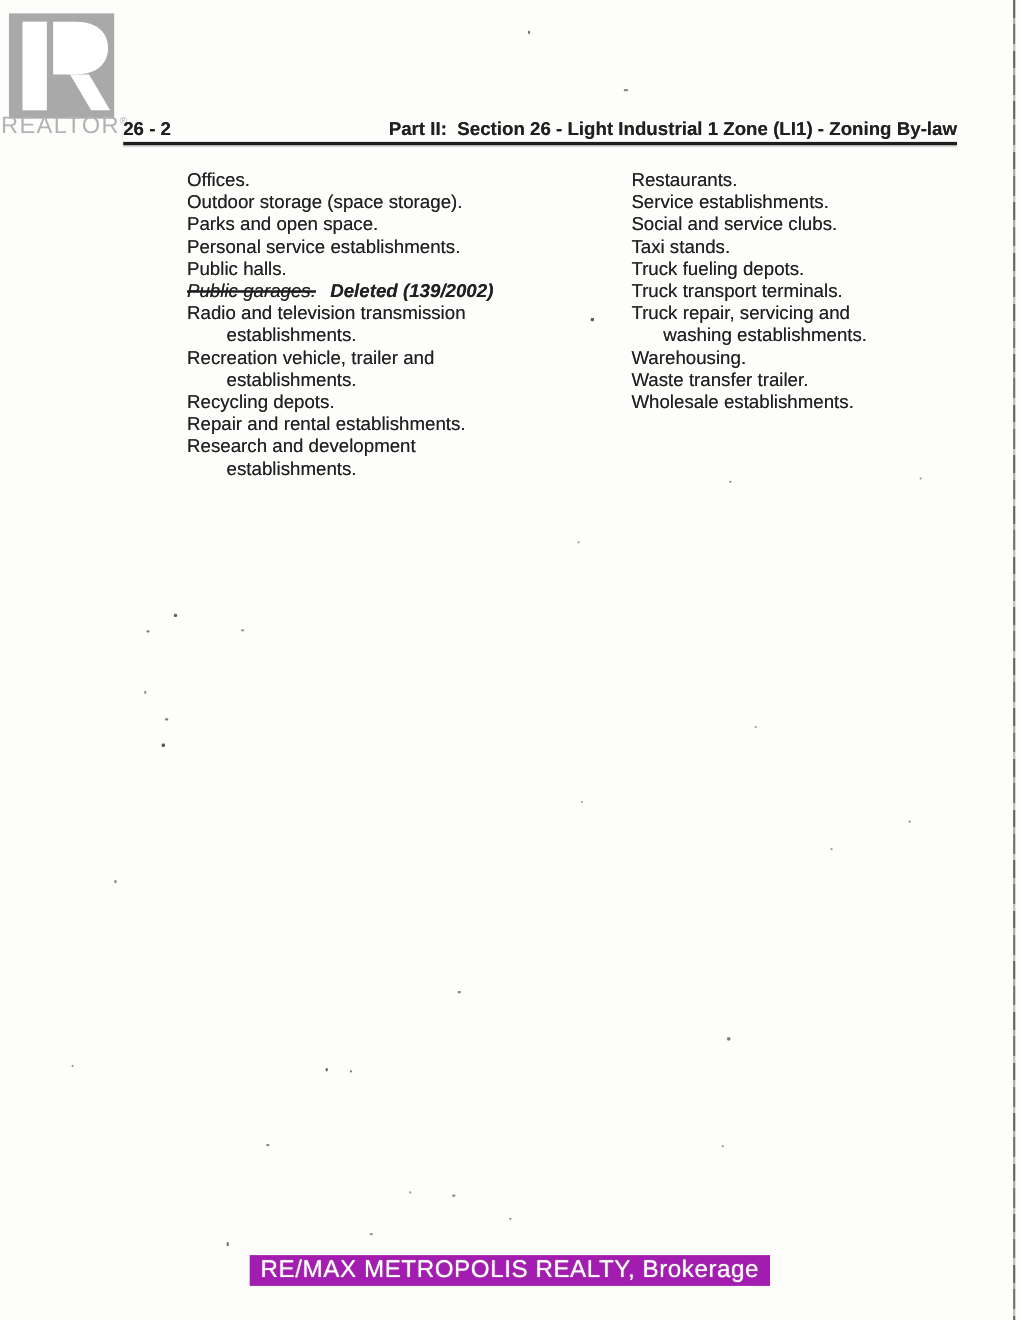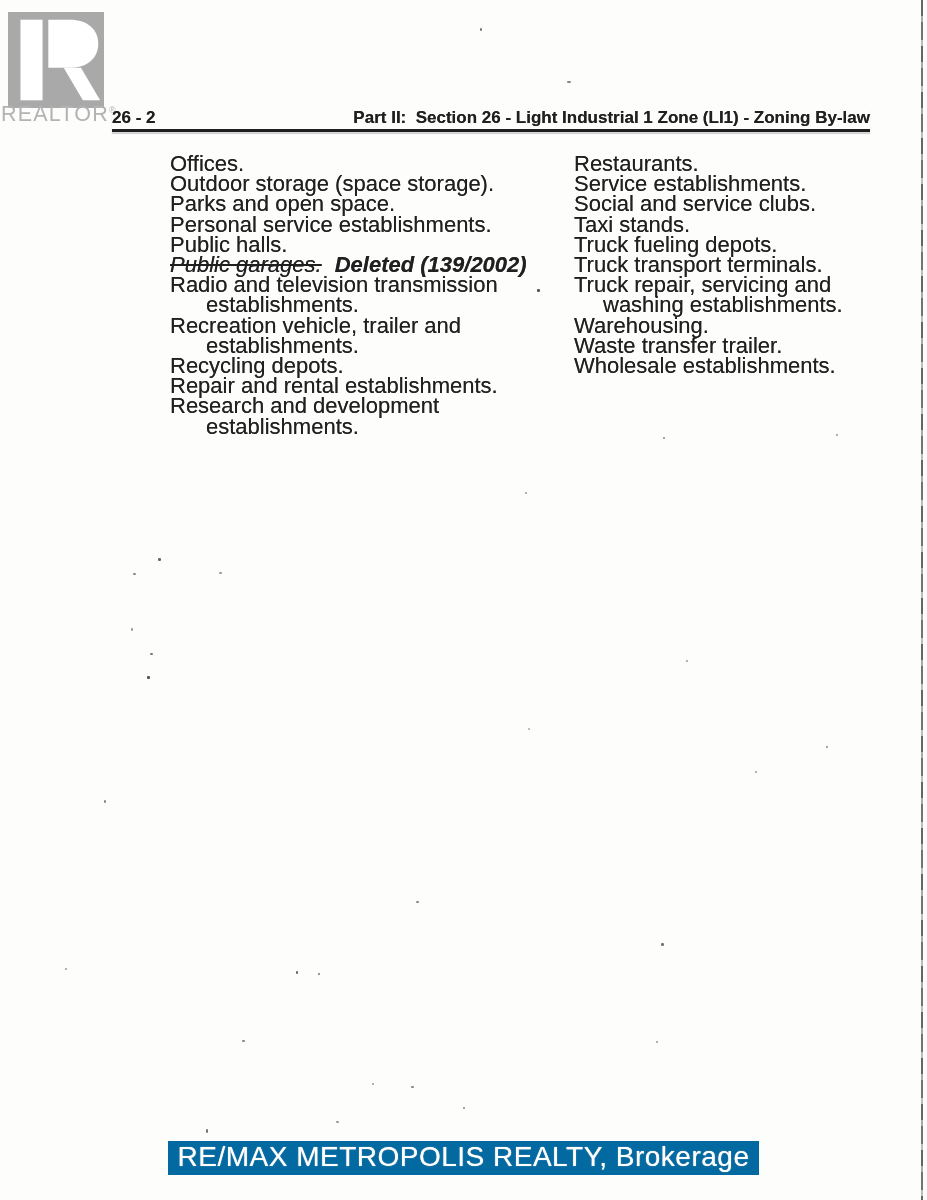--- a/index.html
+++ b/index.html
@@ -28,42 +28,42 @@
     border-bottom:3px solid #1e1e1e; padding-bottom:1px;
     font-weight:bold; font-size:17px;
     box-shadow:0 2px 1px rgba(120,120,120,.30);
     text-shadow:0 0 .5px rgba(30,30,30,.75);
     margin-left:8px;
   }
   .header .title { white-space:pre; }
 
   
   .col {
-    position:absolute; top:154px; font-size:22px;
+    position:absolute; top:154px; font-size:17px;
     text-shadow:0 0 .5px rgba(30,30,30,.7);
   }
   .col .line { line-height:20.2px; white-space:pre; }
   .left-col  { left:170px; }
   .left-col  .indent { padding-left:36px; }
   .right-col { left:574px; }
   .right-col .indent { padding-left:29px; }
 
   .struck {
     font-style:italic;
     text-decoration:line-through;
     text-decoration-thickness:1.5px;
   }
   .deleted-note { font-style:italic; font-weight:bold; margin-left:13px; }
 
   
   .watermark { position:absolute; top:1141px; left:0; right:0; text-align:center; }
   .watermark span {
     display:inline-block;
-    font-size:28px; letter-spacing:.5px;
-    color:#ffffff; background:#0369a1;
+    font-size:22px; letter-spacing:.5px;
+    color:#ffffff; background:#a21caf;
     padding:0 10px 2px 10px;
     text-shadow:0 0 1px #d9d9d9;
     filter:blur(.3px);
   }
 
   
   .edge-line {
     position:absolute; top:0; left:921px; width:2px; height:1200px;
     background:repeating-linear-gradient(180deg,
       #4a4a4a 0px 16px, #9a9a9a 16px 22px,

